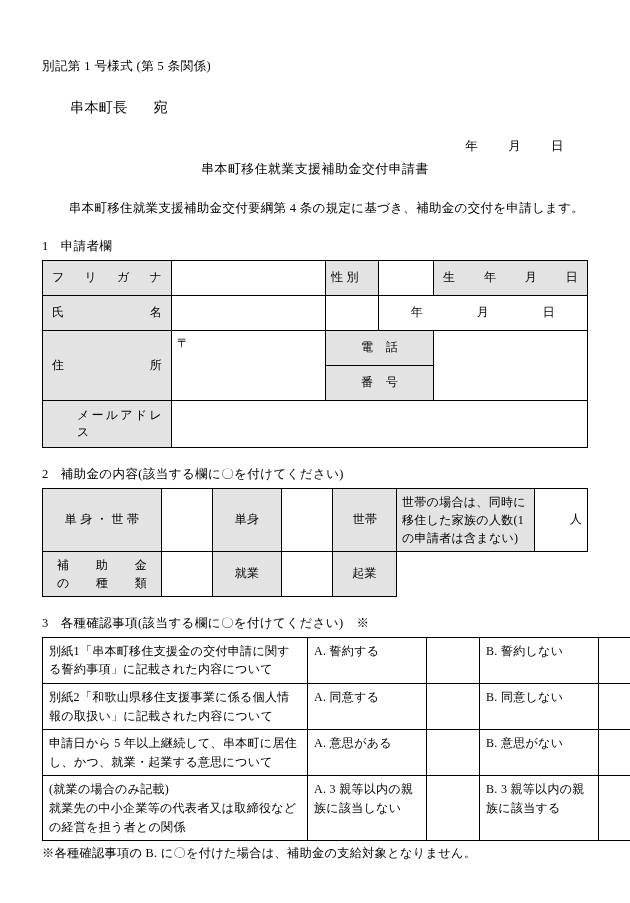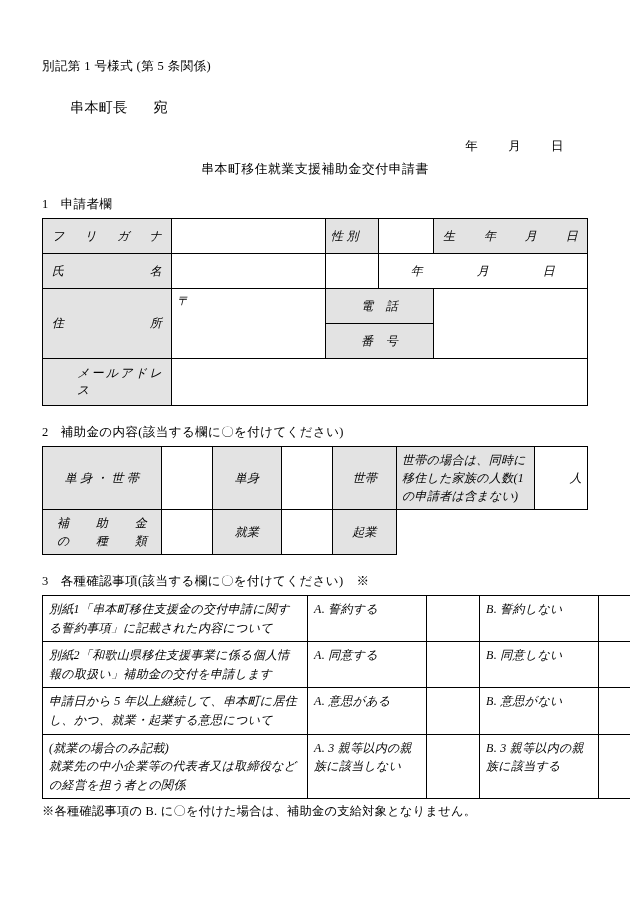--- a/index.html
+++ b/index.html
@@ -71,21 +71,20 @@
     width: 100%;
     table-layout: fixed;
   }
   table td {
     border: 1px solid #000;
     font-size: 12px;
     padding: 4px 5px;
     vertical-align: middle;
     height: 26px;
     letter-spacing: 0.3px;
-    font-style: italic;
   }
   .shade {
     background: #e3e3e3;
   }
   .spread {
     text-align: justify;
     text-align-last: justify;
     padding-left: 9px;
     padding-right: 9px;
   }
@@ -134,20 +133,21 @@
   <div class="addressee">
     <span>串本町長</span><span class="suffix">宛</span>
   </div>
 
   <div class="datetime-row">
     <span class="y">年</span><span class="m">月</span><span class="d">日</span>
   </div>
 
   <div class="doc-title">串本町移住就業支援補助金交付申請書</div>
 
+  <div class="lead">　串本町移住就業支援補助金交付要綱第 4 条の規定に基づき、補助金の交付を申請します。</div>
 
   <div class="section-title">
     <span class="num">1</span><span>申請者欄</span>
   </div>
 
   <table class="applicant">
     <tbody>
         <tr>
       <td class="lbl shade spread">フリガナ</td>
       <td></td>
@@ -224,21 +224,21 @@
   <table class="confirm">
     <tbody>
         <tr>
       <td class="q">別紙1「串本町移住支援金の交付申請に関する誓約事項」に記載された内容について</td>
       <td class="opt">A. 誓約する</td>
       <td class="mark"></td>
       <td class="opt">B. 誓約しない</td>
       <td class="mark"></td>
     </tr>
     <tr>
-      <td class="q">別紙2「和歌山県移住支援事業に係る個人情報の取扱い」補助金の交付を申請します</td>
+      <td class="q">別紙2「和歌山県移住支援事業に係る個人情報の取扱い」に記載された内容について</td>
       <td class="opt">A. 同意する</td>
       <td class="mark"></td>
       <td class="opt">B. 同意しない</td>
       <td class="mark"></td>
     </tr>
     <tr>
       <td class="q">申請日から 5 年以上継続して、串本町に居住し、かつ、就業・起業する意思について</td>
       <td class="opt">A. 意思がある</td>
       <td class="mark"></td>
       <td class="opt">B. 意思がない</td>

